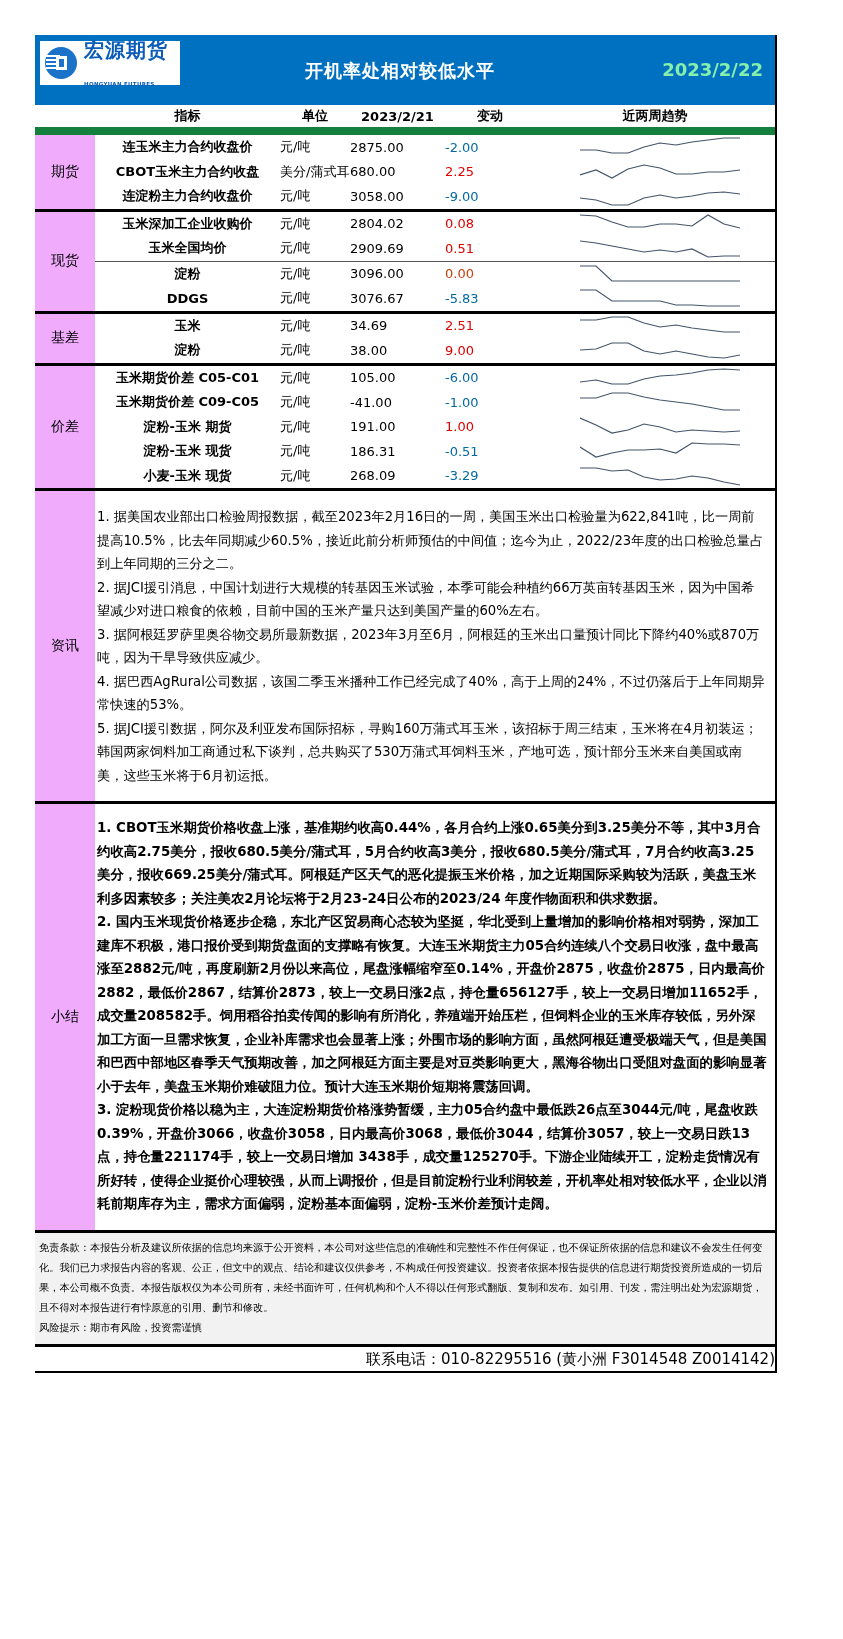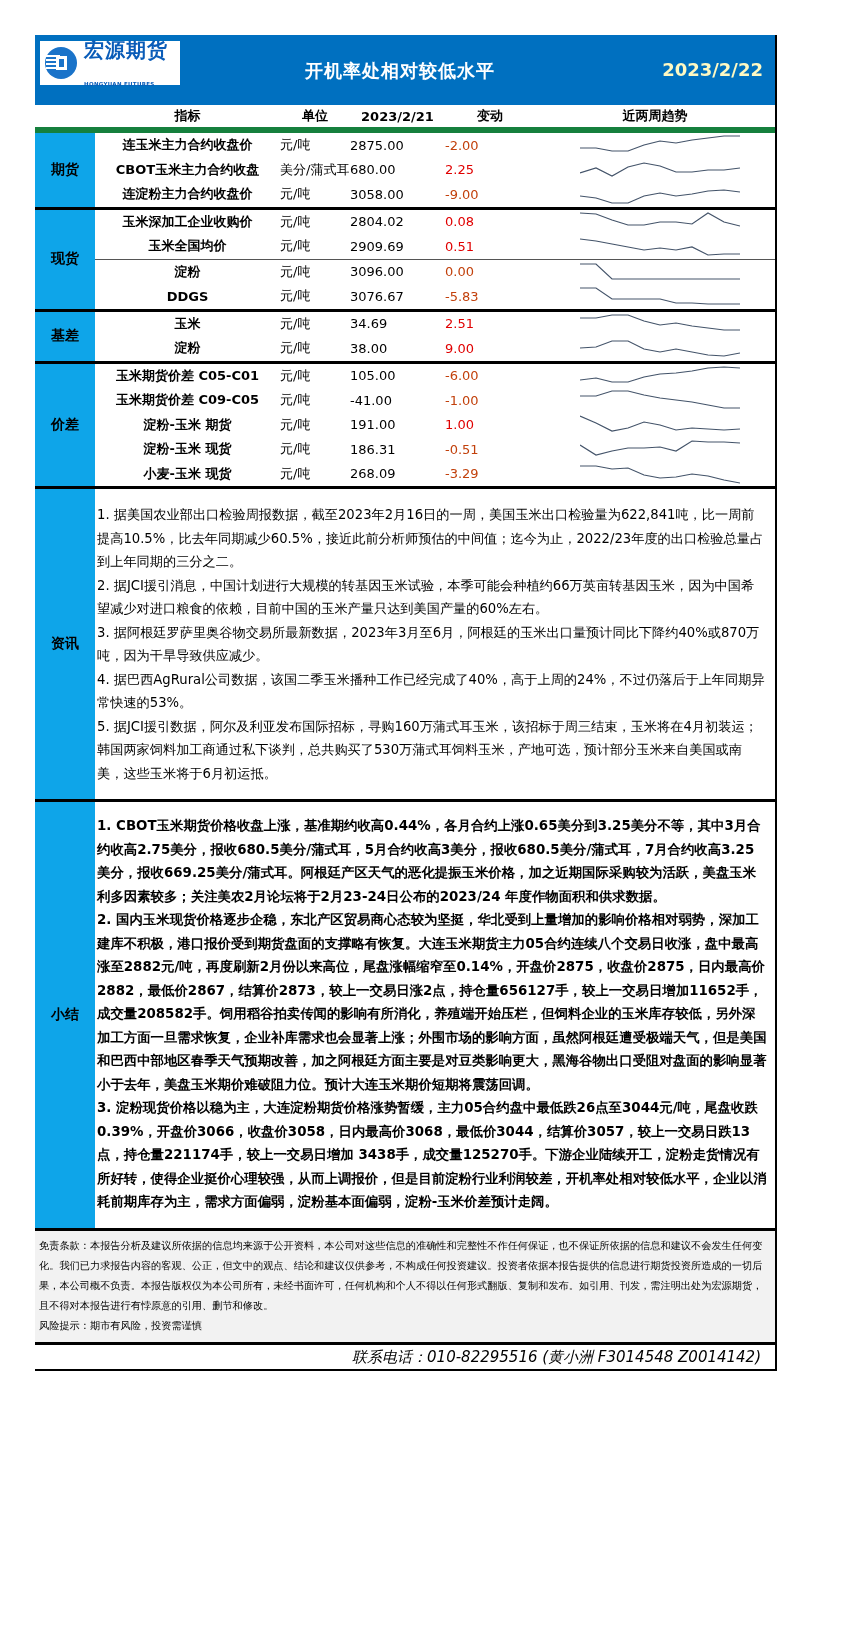--- a/index.html
+++ b/index.html
@@ -5,44 +5,44 @@
   html, body { margin:0; padding:0; background:#ffffff; }
   body { width:843px; height:1639px; position:relative; font-family:"DejaVu Sans","Liberation Sans",sans-serif; color:#000; }
   .report { position:absolute; left:35px; top:35px; width:740px; border-right:2px solid #000; }
   .header { position:relative; height:70px; background:#0070c0; }
   .logo { position:absolute; left:5px; top:6px; width:140px; height:44px; background:#fff; display:flex; align-items:center; }
   .logo-mark { width:34px; height:34px; margin-left:4px; position:relative; }
   .logo-text { margin-left:6px; display:flex; flex-direction:column;gap:20px; }
   .logo-cn { color:#0a5cb8; font-weight:bold; font-size:20px; letter-spacing:1px; line-height:22px; }
   .logo-en { color:#0a5cb8; font-size:5.5px; font-weight:bold; letter-spacing:0.3px; }
   .title { position:absolute; left:270px; top:24px; color:#fff; font-size:18px; font-weight:bold; letter-spacing:1px; }
-  .date { position:absolute; right:12px; top:24px; color:#fef9c3; font-size:18px; font-weight:bold; }
-  .colhead { display:grid; grid-template-columns:60px 185px 70px 95px 90px 240px; height:22px; border-bottom:6px solid #15803d; font-size:13px; font-weight:bold; align-items:center; background:#fff; }
+  .date { position:absolute; right:12px; top:24px; color:#86efac; font-size:18px; font-weight:bold; }
+  .colhead { display:grid; grid-template-columns:60px 185px 70px 95px 90px 240px; height:22px; border-bottom:8px solid #15803d; font-size:13px; font-weight:bold; align-items:center; background:#fff; }
   .colhead > div { text-align:center; }
   .section { display:flex; border-bottom:3px solid #000; }
-  .cat { width:60px; background:#0ea5e9; display:flex; align-items:center; justify-content:center; font-weight:bold; font-size:14px; }
+  .cat { width:60px; background:#f0abfc; display:flex; align-items:center; justify-content:center; font-weight:normal; font-size:14px; }
   .rows { flex:1; }
   .row { display:grid; grid-template-columns:185px 70px 95px 90px 240px; height:24.5px; align-items:center; font-size:13px; }
   .row.sep { border-top:1px solid #555; }
   .row > .name { text-align:center; font-weight:bold; }
   .row > .unit, .row > .val, .row > .chg { text-align:left; }
   .chg.up { color:#e00000; }
-  .chg.down { color:#c2410c; }
+  .chg.down { color:#0369a1; }
   .chg.flat { color:#c2410c; }
   .spark { height:24px; display:flex; align-items:center; justify-content:center; }
   .spark svg { width:160px; height:22px; margin-left:10px; }
   .textsec { display:flex; border-bottom:3px solid #000; }
   .textsec .cat { align-items:center; }
   .textbody { flex:1; padding:6px 8px 10px 2px; font-size:13.2px; line-height:23.5px; }
   .textbody p { margin:0; }
   .summary .textbody { font-weight:bold; font-size:13.4px; padding-top:12px; padding-bottom:14px; }
   .news .textbody { padding-top:14px; padding-bottom:14px; }
   .disclaimer { background:#f2f2f2; border-bottom:3px solid #000; padding:5px 4px 6px 4px; font-size:10.2px; line-height:20px; }
   .disclaimer p { margin:0; }
-  .contact { height:24px; text-align:right; font-style:italic; font-size:15px; padding-right:14px; line-height:24px; border-bottom:2px solid #000; }
+  .contact { height:24px; text-align:right; font-size:15px; line-height:24px; border-bottom:2px solid #000; }
 </style>
 </head>
 <body>
 
 <div class="report">
 
   <div class="header">
     <div class="logo">
       <div class="logo-mark">
         <svg width="34" height="34" viewBox="0 0 34 34">

